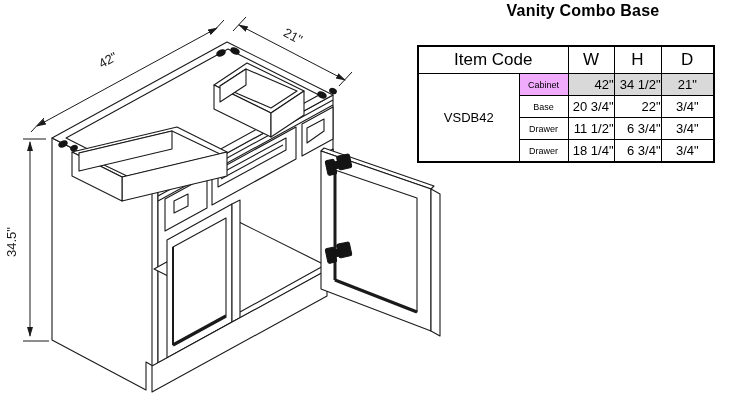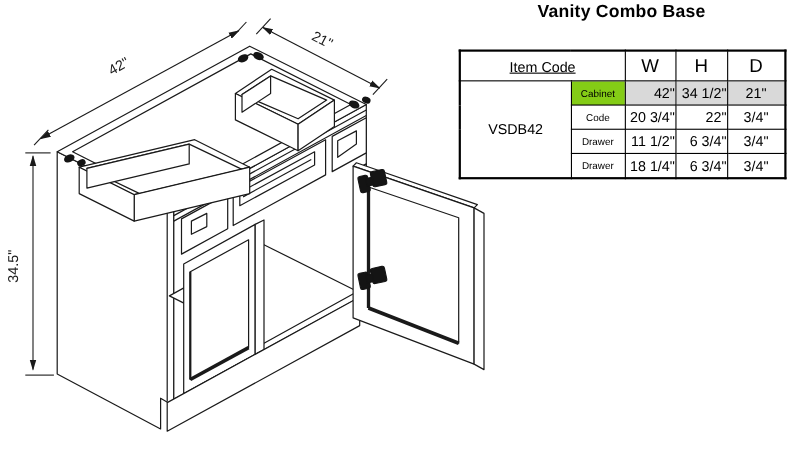--- a/index.html
+++ b/index.html
@@ -1,26 +1,26 @@
 <!DOCTYPE html>
 <html><head>
 <meta charset="utf-8">
 <style>
   html,body{margin:0;padding:0;background:#fff;}
   body{width:733px;height:410px;position:relative;overflow:hidden;
        font-family:"Liberation Sans",sans-serif;color:#000;}
   #drawing{position:absolute;left:0;top:0;}
-  #title{position:absolute;left:417px;top:2px;width:296px;text-align:center;
+  #title{position:absolute;left:435px;top:2px;width:296px;text-align:center;
          font-size:16px;font-weight:bold;letter-spacing:.2px;}
   table.spec{position:absolute;left:417px;top:45px;width:296px;
              border-collapse:collapse;table-layout:fixed;background:#fff;}
   table.spec td,table.spec th{border:1.5px solid #000;padding:0;overflow:hidden;
              white-space:nowrap;font-weight:normal;}
   table.spec{border:2px solid #000;}
-  th.itemcode{font-size:13px;height:26px;border-bottom:3px solid #000;text-decoration:underline;}
+  th.itemcode{font-size:17px;height:26px;border-bottom:3px solid #000;}
   th.dimhead{font-size:17px;border-bottom:2px solid #000;}
   td.code{font-size:13px;text-align:center;margin-left:12px;}
   td.sub{font-size:9px;text-align:center;height:21px;}
   td.val{font-size:13px;text-align:right;padding-right:5px;}
   td.vald{text-align:center;padding-right:0;}
   col.c1{width:101px;}col.c2{width:49px;}col.c3{width:46px;}
   col.c4{width:47px;}col.c5{width:53px;}
   svg text{font-family:"Liberation Sans",sans-serif;fill:#1a1a1a;}
 </style>
 </head>
@@ -157,27 +157,27 @@
   </colgroup>
   <tbody>
       <tr>
     <th class="itemcode" colspan="2">Item Code</th>
     <th class="dimhead">W</th>
     <th class="dimhead">H</th>
     <th class="dimhead">D</th>
   </tr>
   <tr>
     <td class="code" rowspan="4">VSDB42</td>
-    <td class="sub hl" style="background: #84cc16;">Cabinet</td>
+    <td class="sub hl" style="background: #f0abfc;">Cabinet</td>
     <td class="val hl" style="background: rgb(217, 217, 217);">42"</td>
     <td class="val hl" style="background: rgb(217, 217, 217);">34 1/2"</td>
     <td class="val vald hl" style="background: rgb(217, 217, 217);">21"</td>
   </tr>
   <tr>
-    <td class="sub">Code</td>
+    <td class="sub">Base</td>
     <td class="val">20 3/4"</td>
     <td class="val">22"</td>
     <td class="val vald">3/4"</td>
   </tr>
   <tr>
     <td class="sub">Drawer</td>
     <td class="val">11 1/2"</td>
     <td class="val">6 3/4"</td>
     <td class="val vald">3/4"</td>
   </tr>

